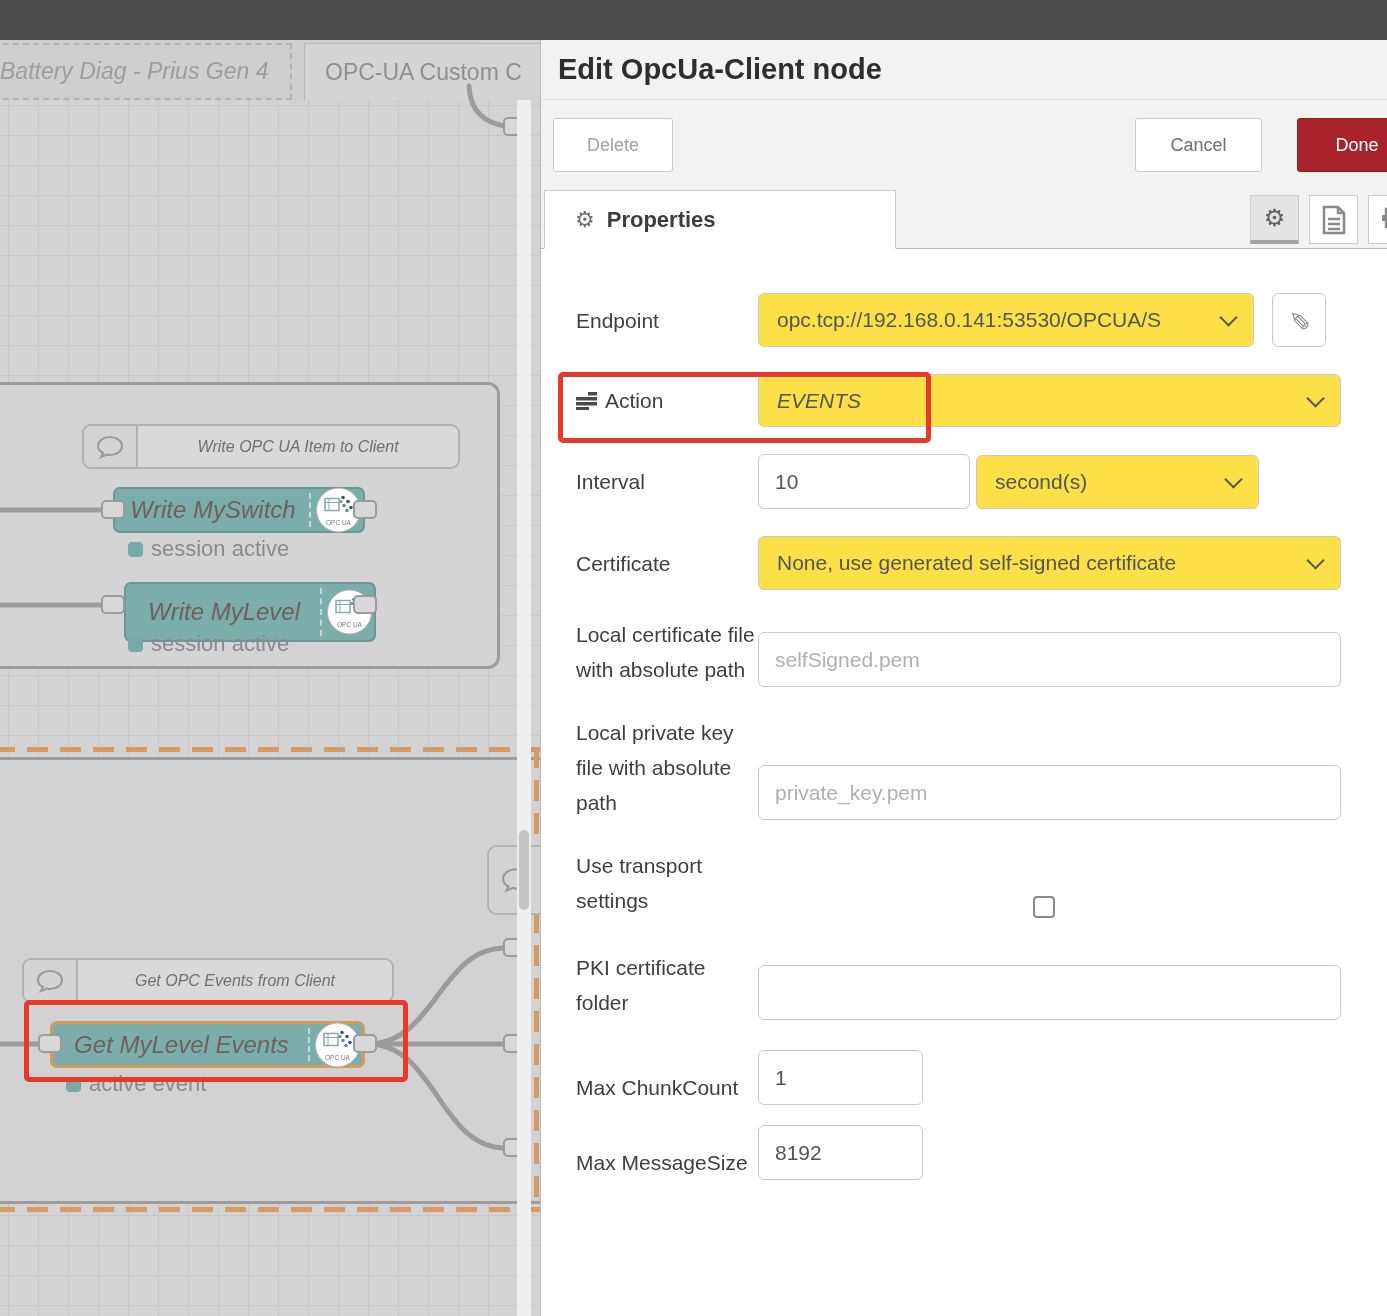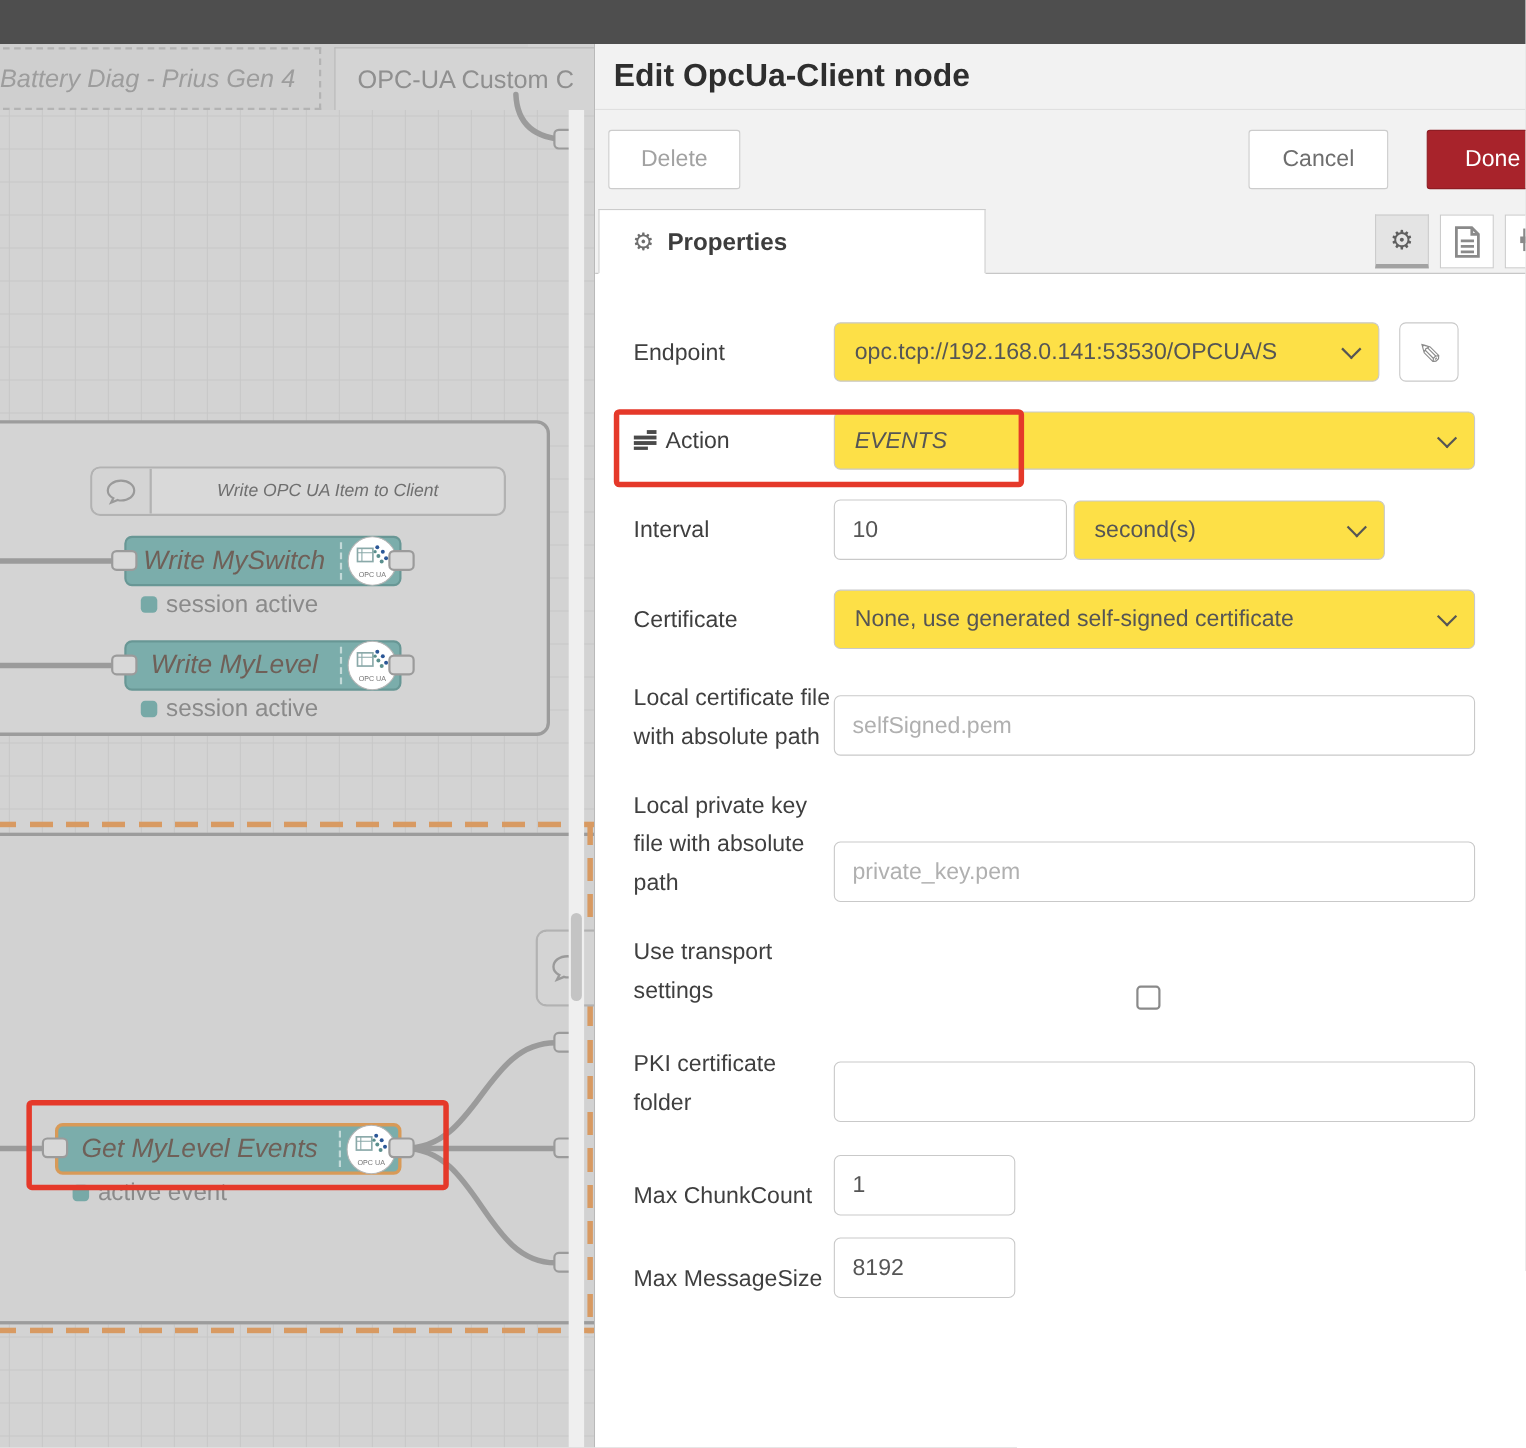--- a/index.html
+++ b/index.html
@@ -65,21 +65,21 @@
 
   .annotation-box { position:absolute; border:5px solid #e5392a; border-radius:5px; pointer-events:none; }
 
   
   .tray { position:absolute; left:540px; top:40px; width:847px; height:1276px; background:#fff;
     border-left:1px solid #b9b9b9; overflow:hidden; }
   .tray-header { position:absolute; left:0; top:0; width:100%; height:60px; background:#f2f2f2;
     border-bottom:1px solid #e0e0e0; display:flex; align-items:center; padding-left:17px; }
   .tray-title { font-size:29px; font-weight:bold; color:#2e2e2e; }
   .tray-toolbar { position:absolute; left:0; top:60px; width:100%; height:90px; background:#f2f2f2; }
-  .btn { position:absolute; top:18px; height:54px; border-radius:3px; font-size:21px;
+  .btn { position:absolute; top:18px; height:54px; border-radius:3px; font-size:18px;
     display:flex; align-items:center; justify-content:center; cursor:pointer; }
   .btn-delete { left:12px; width:120px; background:#fff; border:1px solid #cccccc; color:#a2a2a2; }
   .btn-cancel { left:594px; width:127px; background:#fff; border:1px solid #cccccc; color:#6e6e6e; }
   .btn-done { left:756px; width:120px; background:#a8232b; border:1px solid #8e1d24; color:#fff; }
 
   .tray-tabrow { position:absolute; left:0; top:150px; width:100%; height:59px; background:#f2f2f2;
     border-bottom:1px solid #bcbcbc; }
   .properties-tab { position:absolute; left:3px; top:0; width:352px; height:59px; background:#fff;
     border:1px solid #cccccc; border-bottom:1px solid #fff; display:flex; align-items:center; gap:12px;
     padding-left:30px; z-index:2; }
@@ -175,21 +175,21 @@
           </svg>
         </span>
       </div>
       <div class="port" style="left:101px; top:400px;"></div>
       <div class="port" style="left:353px; top:400px;"></div>
       <div class="node-status" style="left:128px; top:436px;">
         <span class="status-dot"></span>
         <span>session active</span>
       </div>
 
-      <div class="flow-node" style="left:113px; top:482px; width:252px; height:46px;text-align:right;">
+      <div class="flow-node" style="left:124px; top:482px; width:252px; height:60px;text-align:right;">
         <span class="node-label">Write MyLevel</span>
         <span class="node-sep"></span>
         <span class="node-badge">
           <svg width="43" height="43" viewBox="0 0 43 43">
             <rect x="8" y="10" width="14" height="12" fill="none" stroke="#8aa9a9" stroke-width="1.5"></rect>
             <line x1="8" y1="14" x2="22" y2="14" stroke="#8aa9a9" stroke-width="1"></line>
             <line x1="12" y1="10" x2="12" y2="22" stroke="#8aa9a9" stroke-width="1"></line>
             <circle cx="26" cy="9" r="1.8" fill="#2b5797"></circle>
               <circle cx="31" cy="13" r="1.8" fill="#2b5797"></circle>
             <circle cx="27" cy="17" r="1.8" fill="#5a8f8d"></circle>
@@ -200,20 +200,28 @@
           </svg>
         </span>
       </div>
       <div class="port" style="left:101px; top:495px;"></div>
       <div class="port" style="left:353px; top:495px;"></div>
       <div class="node-status" style="left:128px; top:531px;">
         <span class="status-dot"></span>
         <span>session active</span>
       </div>
 
+      <div class="comment-node" style="left:22px; top:858px; width:372px; height:45px;">
+        <span class="comment-icon">
+          <svg width="28" height="24" viewBox="0 0 28 24">
+              <path d="M14 2 C7 2 2 6 2 11 C2 14 4 16.5 7 18 L5 22 L11 19.5 C12 19.8 13 20 14 20 C21 20 26 16 26 11 C26 6 21 2 14 2 Z" fill="none" stroke="#9a9a9a" stroke-width="2"></path>
+            </svg>
+        </span>
+        <span class="comment-label">Get OPC Events from Client</span>
+      </div>
 
       <div class="flow-node selected" style="left:50px; top:921px; width:315px; height:47px;">
         <span class="node-label">Get MyLevel Events</span>
         <span class="node-sep"></span>
         <span class="node-badge">
           <svg width="43" height="43" viewBox="0 0 43 43">
             <rect x="8" y="10" width="14" height="12" fill="none" stroke="#8aa9a9" stroke-width="1.5"></rect>
             <line x1="8" y1="14" x2="22" y2="14" stroke="#8aa9a9" stroke-width="1"></line>
             <line x1="12" y1="10" x2="12" y2="22" stroke="#8aa9a9" stroke-width="1"></line>
             <circle cx="26" cy="9" r="1.8" fill="#2b5797"></circle>

